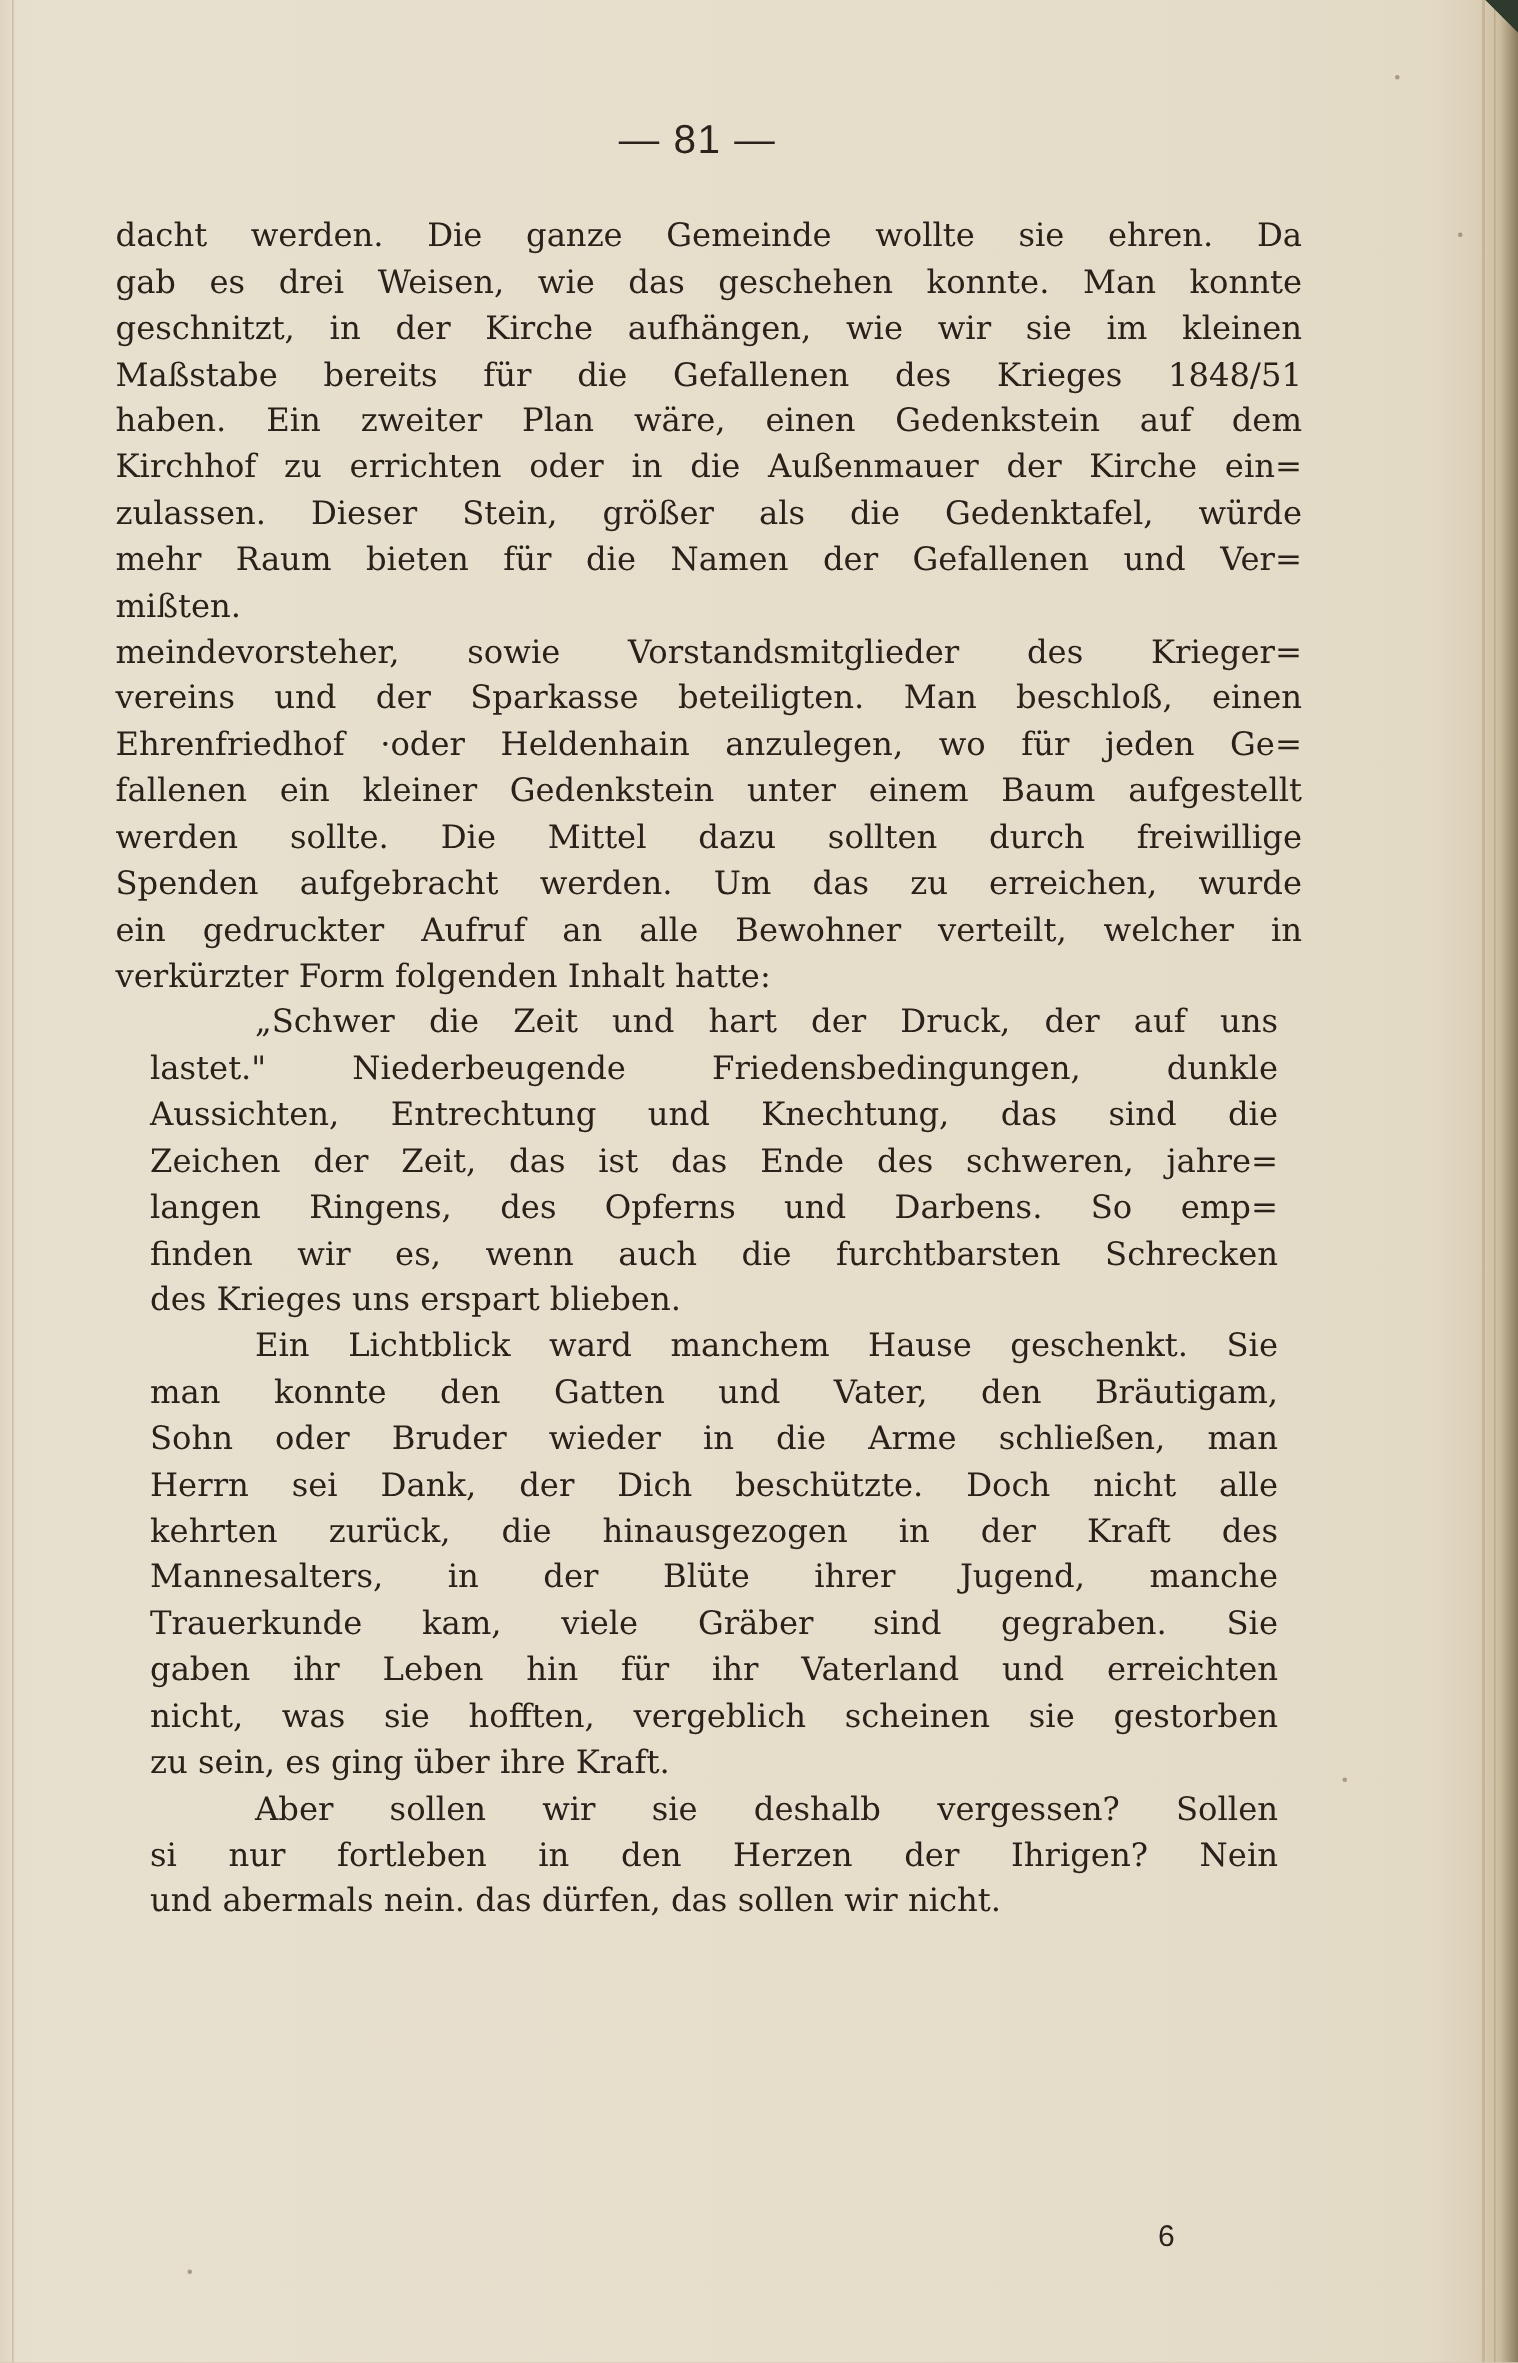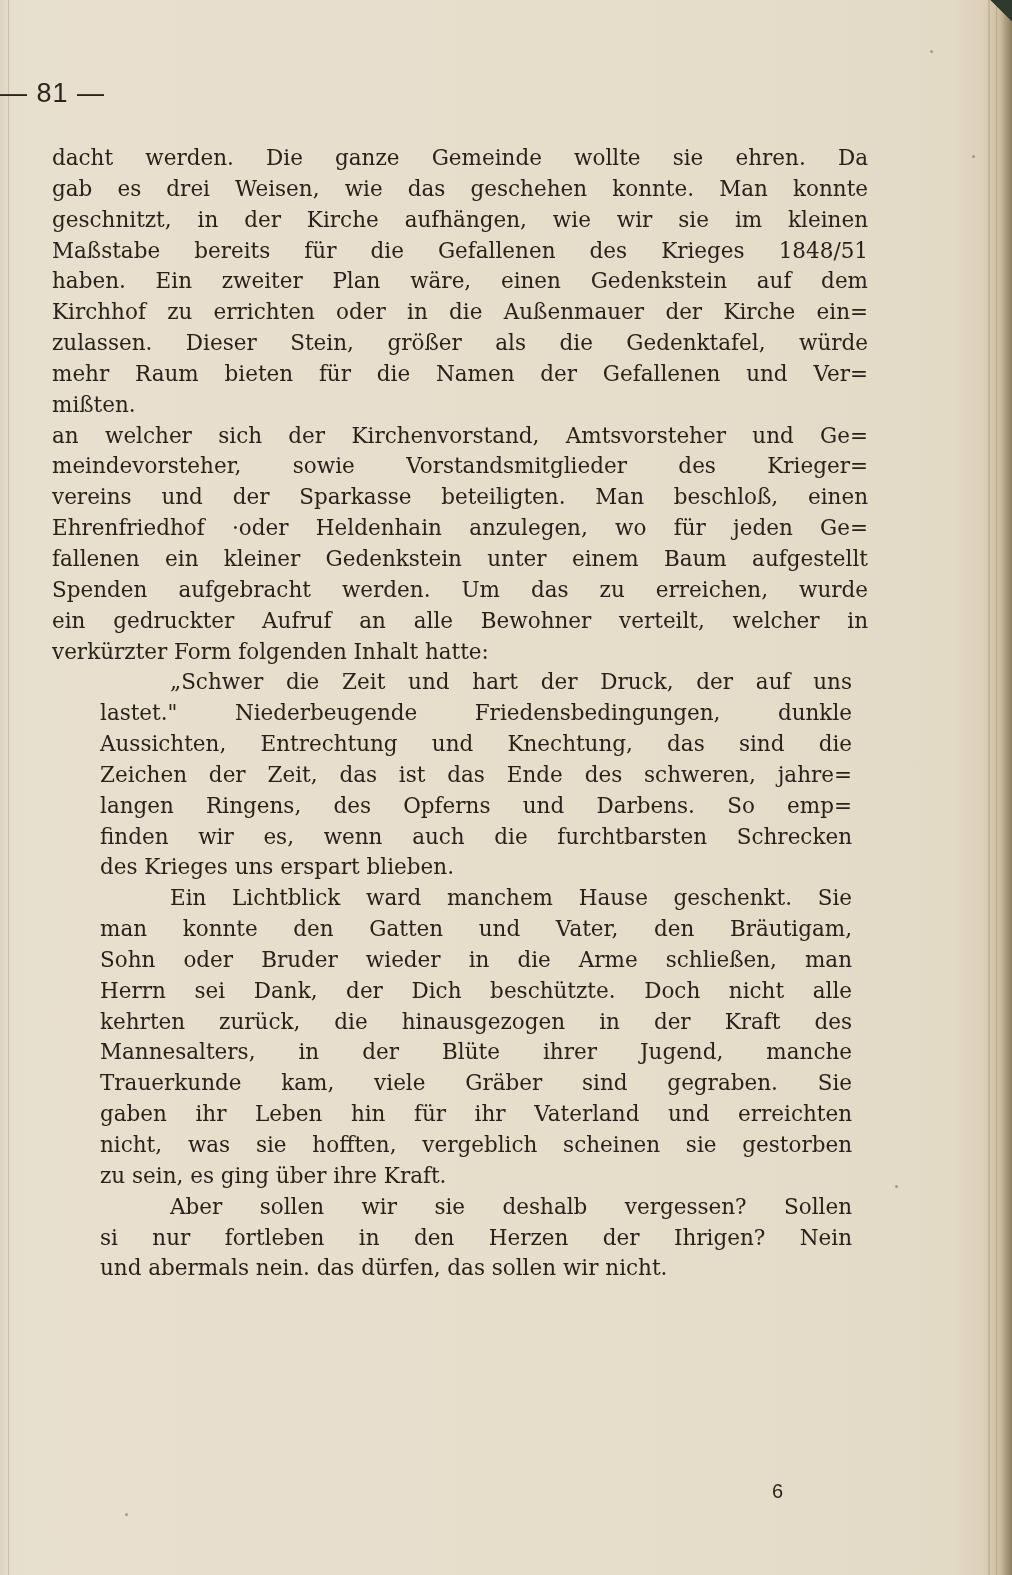--- a/index.html
+++ b/index.html
@@ -55,21 +55,21 @@
       top: 0;
       width: 24px;
       height: 24px;
       background: linear-gradient(225deg, #2e3a2c 0, #2e3a2c 45%, transparent 46%);
     }
     .page-number {
       position: absolute;
       top: 78px;
       left: 0;
       width: 930px;
-      text-align: left;
+      text-align: center;
       font-family: "Liberation Sans Narrow", "Liberation Sans", sans-serif;
       font-size: 27px;
       color: #2c241c;
       letter-spacing: 1px;
     }
     .text {
       position: absolute;
       left: 52px;
       top: 143px;
       width: 816px;
@@ -77,20 +77,21 @@
       font-family: "DejaVu Serif", serif;
       font-size: 21.5px;
       line-height: 30.85px;
     }
     .line {
       display: block;
       white-space: nowrap;
       text-align: justify;
       text-align-last: justify;
       height: 30.85px;
+      margin-left: 25px;
     }
     .line.last {
       text-align-last: left;
     }
     .line.indent {
       padding-left: 70px;
     }
     .quote .line {
       margin-left: 48px;
       width: 752px;
@@ -134,25 +135,25 @@
           <span class="line">gab es drei Weisen, wie das geschehen konnte. Man konnte</span>
           <span class="line">geschnitzt, in der Kirche aufhängen, wie wir sie im kleinen</span>
           <span class="line">Maßstabe bereits für die Gefallenen des Krieges 1848/51</span>
           <span class="line">haben. Ein zweiter Plan wäre, einen Gedenkstein auf dem</span>
           <span class="line">Kirchhof zu errichten oder in die Außenmauer der Kirche ein=</span>
           <span class="line">zulassen. Dieser Stein, größer als die Gedenktafel, würde</span>
           <span class="line">mehr Raum bieten für die Namen der Gefallenen und Ver=</span>
           <span class="line last">mißten.</span>
         </div>
         <div>
-          <span class="line">an welcher sich der Kirchenvorstand, Amtsvorsteher und Ge=</span>
           <span class="line">meindevorsteher, sowie Vorstandsmitglieder des Krieger=</span>
           <span class="line">vereins und der Sparkasse beteiligten. Man beschloß, einen</span>
           <span class="line">Ehrenfriedhof ·oder Heldenhain anzulegen, wo für jeden Ge=</span>
           <span class="line">fallenen ein kleiner Gedenkstein unter einem Baum aufgestellt</span>
+          <span class="line">werden sollte. Die Mittel dazu sollten durch freiwillige</span>
           <span class="line">Spenden aufgebracht werden. Um das zu erreichen, wurde</span>
           <span class="line">ein gedruckter Aufruf an alle Bewohner verteilt, welcher in</span>
           <span class="line last">verkürzter Form folgenden Inhalt hatte:</span>
         </div>
       </div>
     <div id="quote-container" class="quote">
         <div>
           <span class="line indent">„Schwer die Zeit und hart der Druck, der auf uns</span>
           <span class="line">lastet." Niederbeugende Friedensbedingungen, dunkle</span>
           <span class="line">Aussichten, Entrechtung und Knechtung, das sind die</span>

